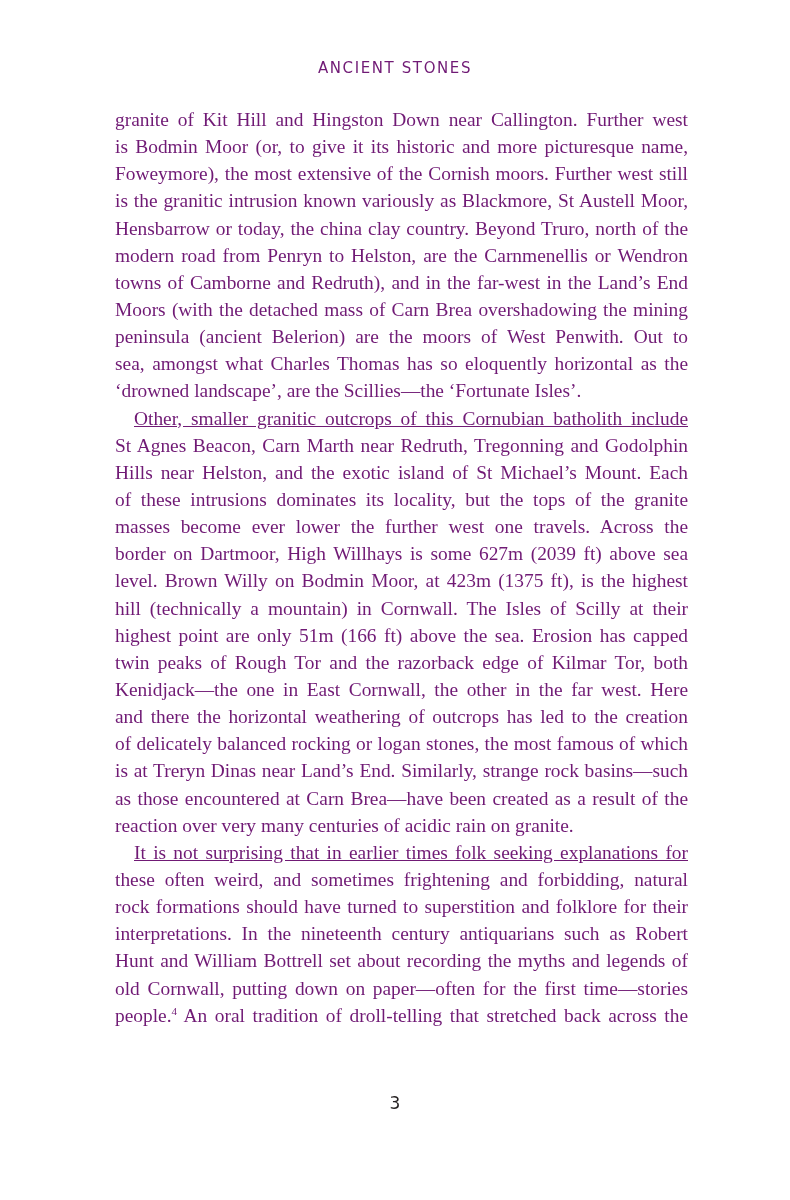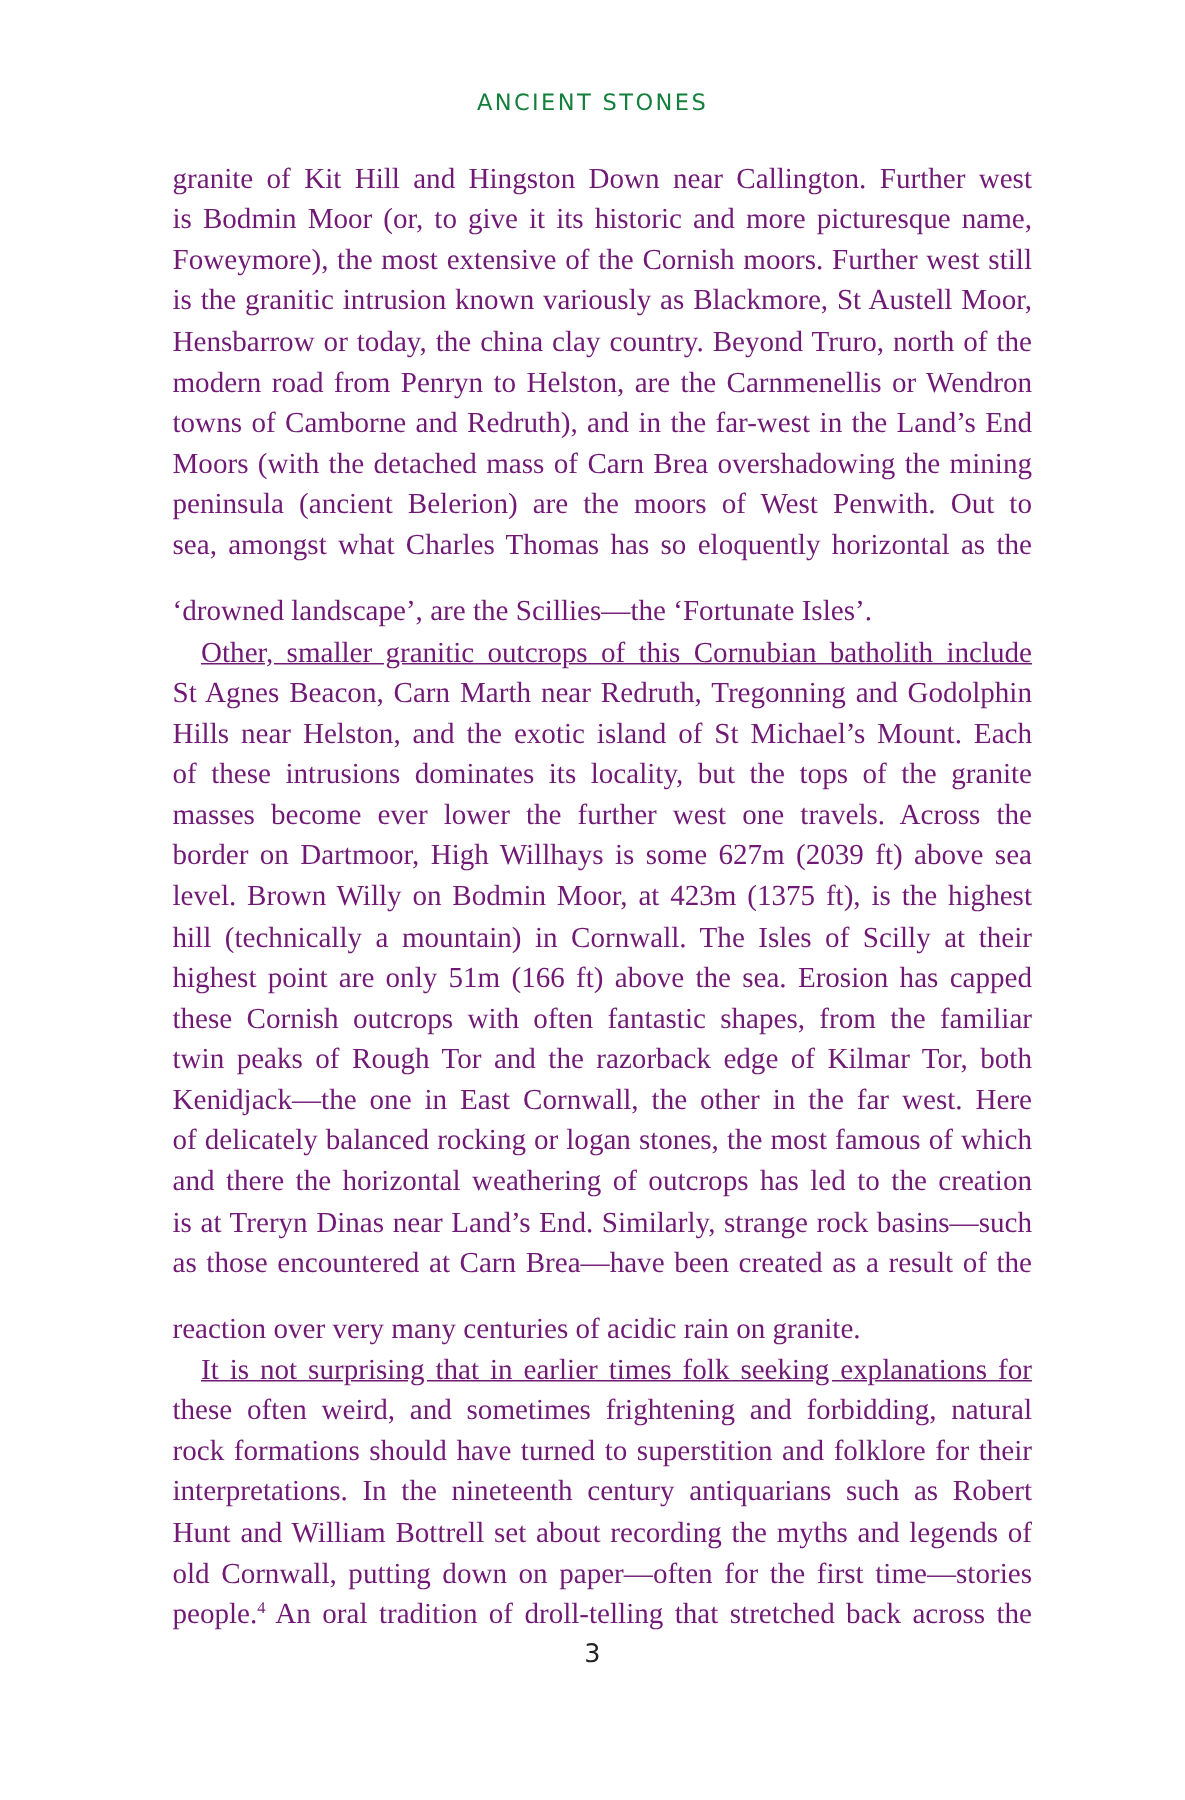--- a/index.html
+++ b/index.html
@@ -16,42 +16,41 @@
     }
     .running-head {
       position: absolute;
       top: 59px;
       left: 0;
       width: 790px;
       text-align: center;
       font-family: "DejaVu Sans", sans-serif;
       font-size: 15px;
       letter-spacing: 1.6px;
-      color: #15803d;
+      color: #701a75;
     }
     .body-text {
       position: absolute;
       top: 106px;
       left: 115px;
       width: 573px;
       font-family: "Liberation Serif", serif;
       font-size: 19.4px;
       line-height: 27.15px;
       color: #701a75;
     }
     .line {
       display: block;
       white-space: nowrap;
       text-align: justify;
       text-align-last: justify;
       height: 27.15px;
     }
     .line.last {
       text-align-last: left;
-      margin-top: 17px;
     }
     .line.indent {
       padding-left: 19px;
       text-decoration: underline;
     }
     .fn {
       font-size: 11px;
       vertical-align: 7px;
       line-height: 0;
     }
@@ -90,25 +89,24 @@
   <div>
     <span class="line indent">Other, smaller granitic outcrops of this Cornubian batholith include</span>
     <span class="line">St Agnes Beacon, Carn Marth near Redruth, Tregonning and Godolphin</span>
     <span class="line">Hills near Helston, and the exotic island of St Michael’s Mount. Each</span>
     <span class="line">of these intrusions dominates its locality, but the tops of the granite</span>
     <span class="line">masses become ever lower the further west one travels. Across the</span>
     <span class="line">border on Dartmoor, High Willhays is some 627m (2039 ft) above sea</span>
     <span class="line">level. Brown Willy on Bodmin Moor, at 423m (1375 ft), is the highest</span>
     <span class="line">hill (technically a mountain) in Cornwall. The Isles of Scilly at their</span>
     <span class="line">highest point are only 51m (166 ft) above the sea. Erosion has capped</span>
-    <span class="line">these Cornish outcrops with often fantastic shapes, from the familiar</span>
     <span class="line">twin peaks of Rough Tor and the razorback edge of Kilmar Tor, both</span>
     <span class="line">Kenidjack—the one in East Cornwall, the other in the far west. Here</span>
+    <span class="line">and there the horizontal weathering of outcrops has led to the creation</span>
     <span class="line">of delicately balanced rocking or logan stones, the most famous of which</span>
-    <span class="line">and there the horizontal weathering of outcrops has led to the creation</span>
     <span class="line">is at Treryn Dinas near Land’s End. Similarly, strange rock basins—such</span>
     <span class="line">as those encountered at Carn Brea—have been created as a result of the</span>
     <span class="line last">reaction over very many centuries of acidic rain on granite.</span>
   </div>
 
   <div>
     <span class="line indent">It is not surprising that in earlier times folk seeking explanations for</span>
     <span class="line">these often weird, and sometimes frightening and forbidding, natural</span>
     <span class="line">rock formations should have turned to superstition and folklore for their</span>
     <span class="line">interpretations. In the nineteenth century antiquarians such as Robert</span>

